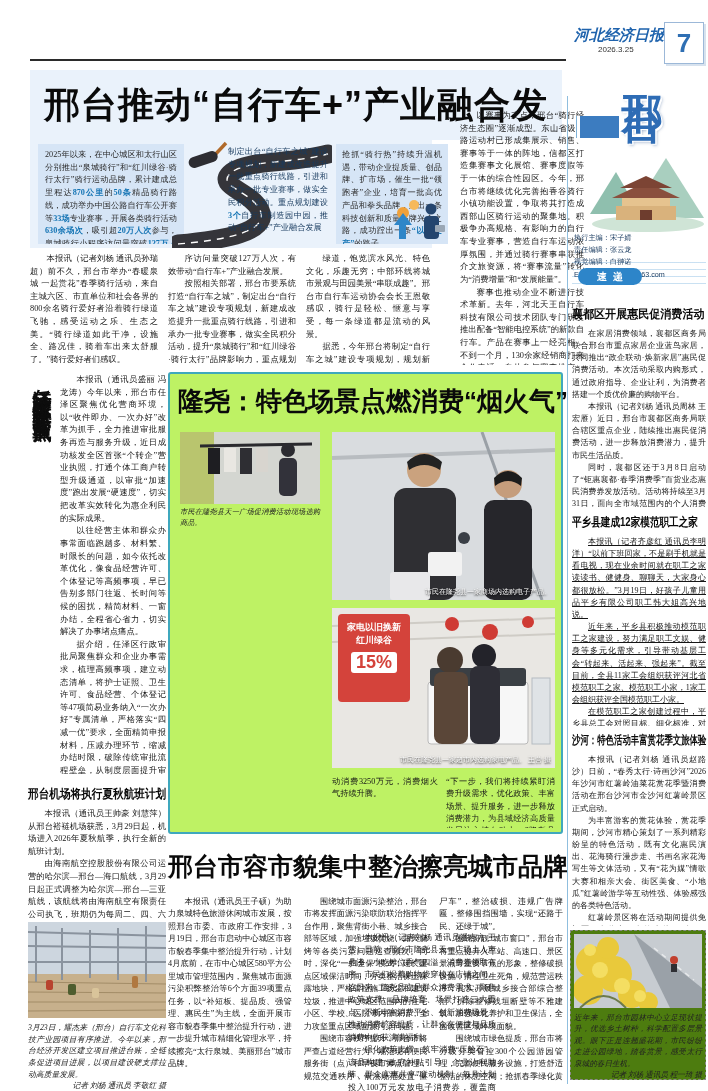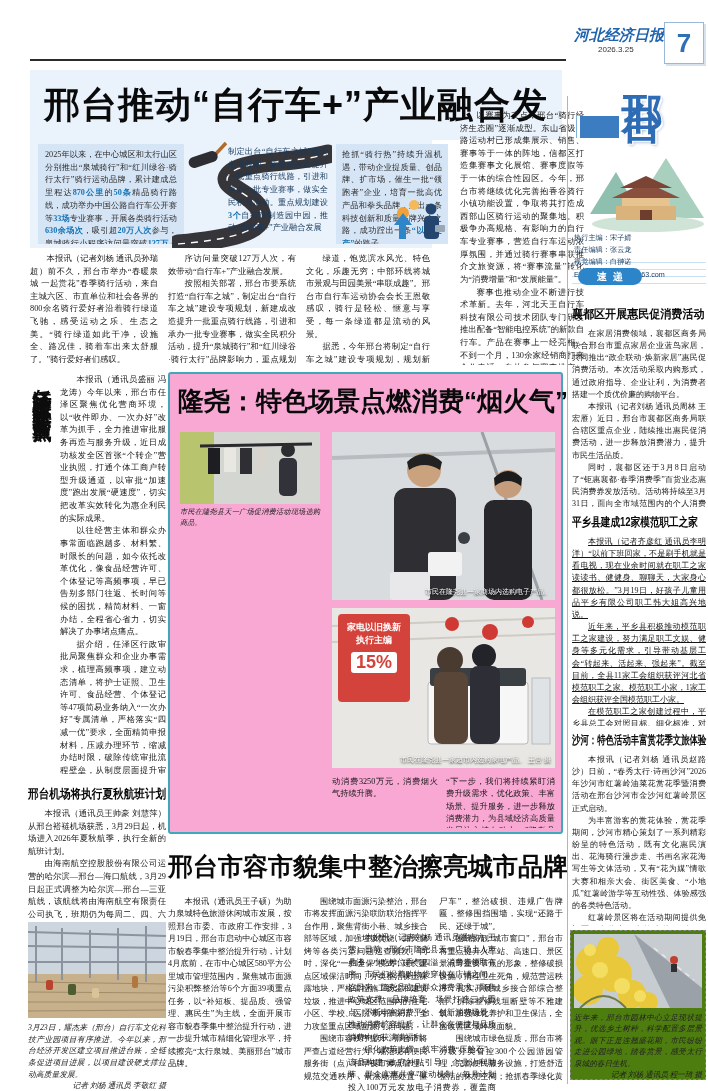--- a/index.html
+++ b/index.html
@@ -32,21 +32,21 @@
            font-family:"Liberation Sans","DejaVu Sans",sans-serif;font-size:23px;font-weight:900;
            letter-spacing:5px;padding:6px 4px;box-shadow:-3px 0 0 #fff,-4px 0 0 #7fb2d9;}
   .staff{font-size:7.2px;line-height:1.7;color:#14365c;font-family:"Liberation Sans","DejaVu Sans",sans-serif;}
   .staff p{margin:0;}
   .pill{background:#2d85c9;color:#fff;border-radius:9px;font:bold 10px/17px "Liberation Sans","DejaVu Sans",sans-serif;
         text-align:center;letter-spacing:6px;padding-left:6px;}
   .papername{font-style:italic;font-weight:bold;color:#1f63ad;font-size:15px;white-space:nowrap;}
   .pagebox{background:#fff;border:1px solid #9cb8d8;text-align:center;color:#2f6fb3;
            font:900 26px/40px "Liberation Sans","DejaVu Sans",sans-serif;
            box-shadow:2px 2px 0 #d7e2ee;}
-  .lybox{border:2px solid #3fa8bd;background:#f9a8d4;border-radius:3px;}
+  .lybox{border:2px solid #3fa8bd;background:#bef264;border-radius:3px;}
   .sign{position:absolute;left:6px;top:6px;width:72px;height:88px;background:#d4433b;border-radius:4px;
         color:#fff;font-family:"Liberation Sans","DejaVu Sans",sans-serif;text-align:center;padding-top:7px;box-sizing:border-box;}
   .sign .l{font-size:9px;font-weight:bold;line-height:1.45;margin:0;}
   .sign .pct{margin-top:5px;font-size:18px;font-weight:900;background:#fff;color:#d4433b;
              display:inline-block;padding:0 5px;border-radius:3px;}
   .threecol{column-count:3;column-gap:12px;}
   .minicol{position:absolute;font-size:8.2px;line-height:1.5;text-align:justify;color:#161616;overflow:hidden;}
   .dashedbox{border:1px dashed #8a8a8a;background:#4d7c0f;}
   .waves{background:repeating-linear-gradient(to bottom,#bcd9ef 0 1px,transparent 1px 7px);opacity:.8;}
 </style>
@@ -204,21 +204,21 @@
         <rect x="96" y="74" width="100" height="62" rx="3" fill="#f7f7f7" stroke="#b9b9b9"></rect>
         <rect x="98" y="60" width="96" height="18" rx="3" fill="#3a3f44"></rect>
         <circle cx="118" cy="52" r="13" fill="#4a3b30"></circle>
         <rect x="102" y="64" width="34" height="72" rx="8" fill="#5a4638"></rect>
         <circle cx="152" cy="48" r="12" fill="#23232a"></circle>
         <rect x="138" y="58" width="30" height="78" rx="8" fill="#2e2e36"></rect>
         <rect x="200" y="70" width="18" height="66" fill="#dfe3e6" stroke="#b5bcc2"></rect>
       </svg>
       <div class="sign">
         <p class="l">家电以旧换新</p>
-        <p class="l">执行主编</p>
+        <p class="l">红川绿谷</p>
         <span class="pct">15%</span>
       </div>
       <div class="ovcap">市民在隆尧县一家超市内选购家电产品。 王营 摄</div>
     </div>
 
     <div class="minicol" style="left:162px;top:402px;width:106px;height:52px;">动消费3250万元，消费烟火气持续升腾。</div>
     <div class="minicol" style="left:276px;top:402px;width:109px;height:52px;">“下一步，我们将持续紧盯消费升级需求，优化政策、丰富场景、提升服务，进一步释放消费潜力，为县域经济高质量发展注入持久动力。”隆尧县商务局局长田建行说。</div>
   </div>
 
   <div class="abs headline1" style="left:168px;top:850px;width:395px;font-size:25px;text-align:left;white-space:nowrap;">邢台市容市貌集中整治擦亮城市品牌</div>

